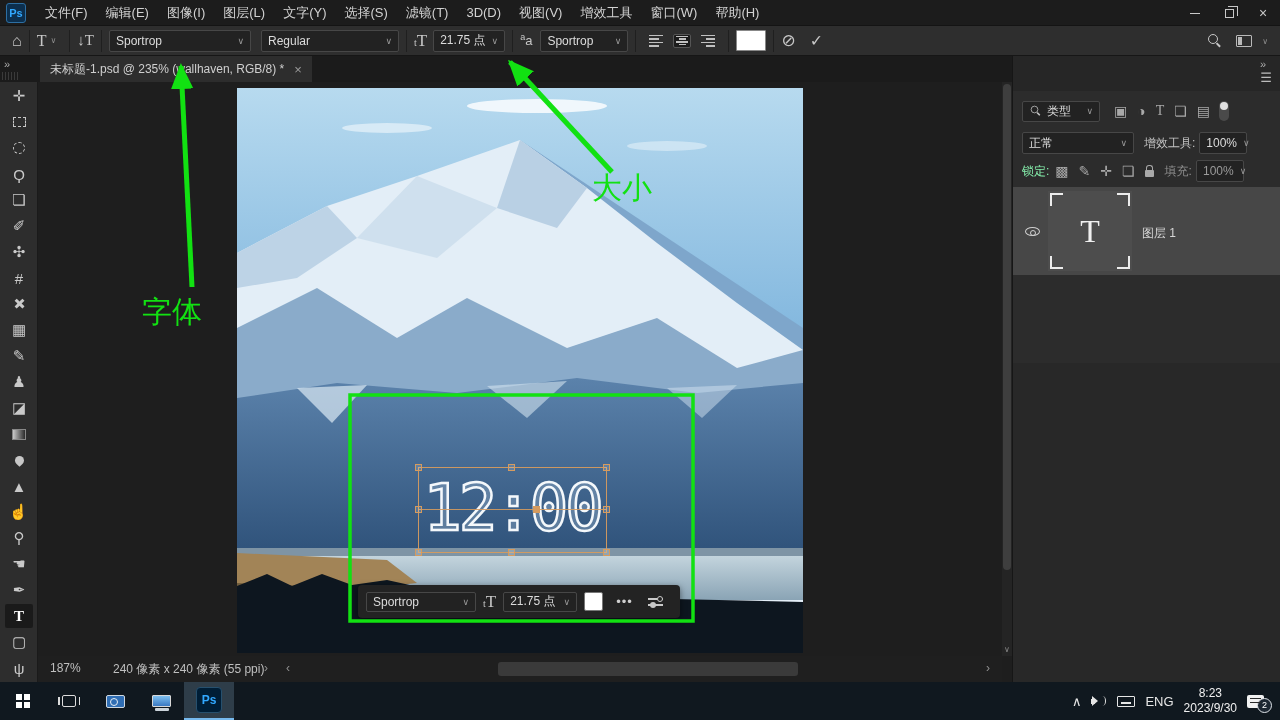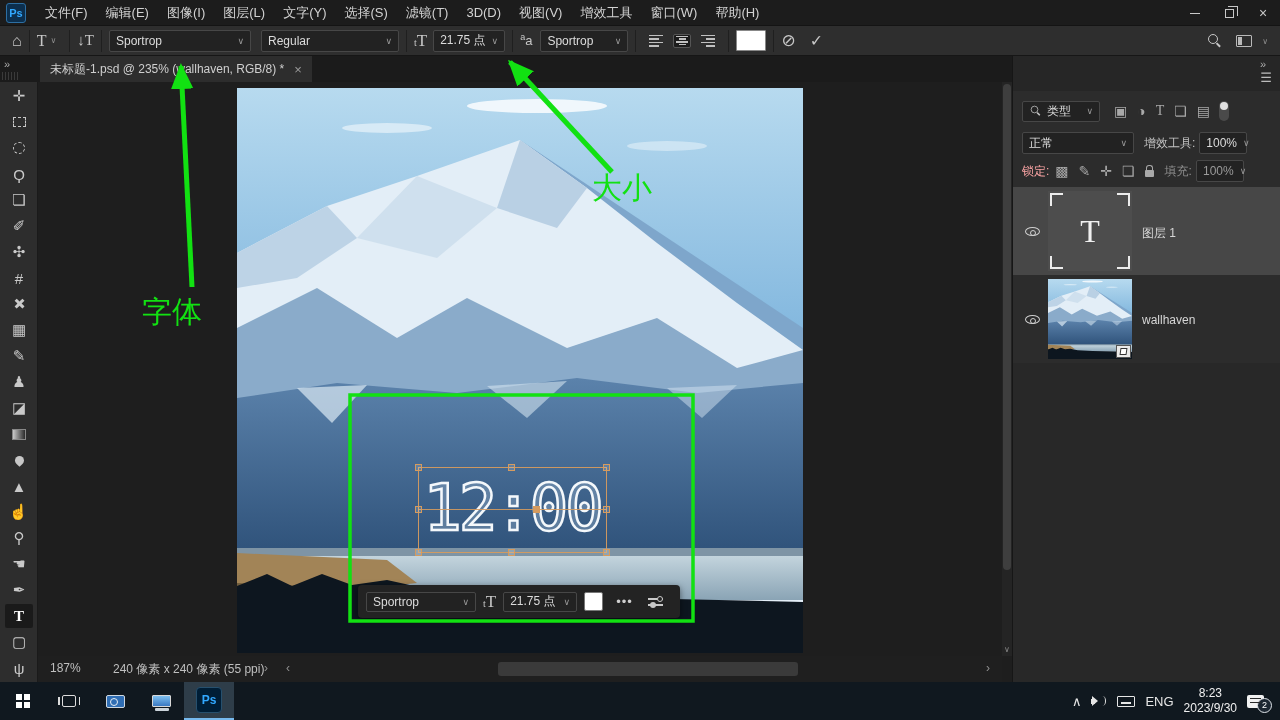--- a/index.html
+++ b/index.html
@@ -432,21 +432,21 @@
           <span class="v">∨</span>
         </div>
         <span class="plabel" style="margin-left:10px">增效工具:</span>
         <div class="sel" style="width:48px;margin-left:4px">
           <span>100%</span>
           <span class="v">∨</span>
         </div>
       </div>
 
       <div class="prow" style="top:68px;height:24px;padding-left:9px">
-        <span class="plabel" style="color:#fca5a5">锁定:</span>
+        <span class="plabel" style="color:#86efac">锁定:</span>
         <span class="pic" style="margin-left:6px">▩</span>
         <span class="pic">✎</span>
         <span class="pic">✛</span>
         <span class="pic">❏</span>
         <span class="plock"></span>
         <span class="plabel" style="color:#8f8f8f;margin-left:6px">填充:</span>
         <div class="sel" style="width:48px;margin-left:4px;color:#9a9a9a">
           <span>100%</span>
           <span class="v">∨</span>
         </div>
@@ -455,32 +455,20 @@
       <div class="layer-row selected" style="top:96px">
         <span class="eye leye"></span>
         <div class="layer-thumb">
           <span class="thumb-T">T</span>
           <i class="cbr tl"></i>
             <i class="cbr tr"></i>
             <i class="cbr bl"></i>
             <i class="cbr br"></i>
         </div>
         <span class="layer-name">图层 1</span>
-      </div>
-      <div class="layer-row" style="top:184px">
-        <span class="eye leye"></span>
-        <div class="layer-thumb">
-          <svg width="84" height="80" viewBox="0 0 566 565" preserveAspectRatio="none">
-              <use href="#mountain-scene" width="566" height="565"></use>
-            </svg>
-          <span class="sbadge">
-              <i></i>
-            </span>
-        </div>
-        <span class="layer-name">wallhaven</span>
       </div>
       <div style="position:absolute;left:0;top:272px;width:268px;height:326px;background:#282828"></div>
 
       <div class="dock-bottom">
         <span class="dbi">∞</span>
         <span class="dbi" style="font-style:italic;font-family:'Liberation Serif',serif">fx</span>
         <span class="dbi">◙</span>
         <span class="dbi">◑</span>
         <span class="ifolder"></span>
         <span class="dbi">⊞</span>

